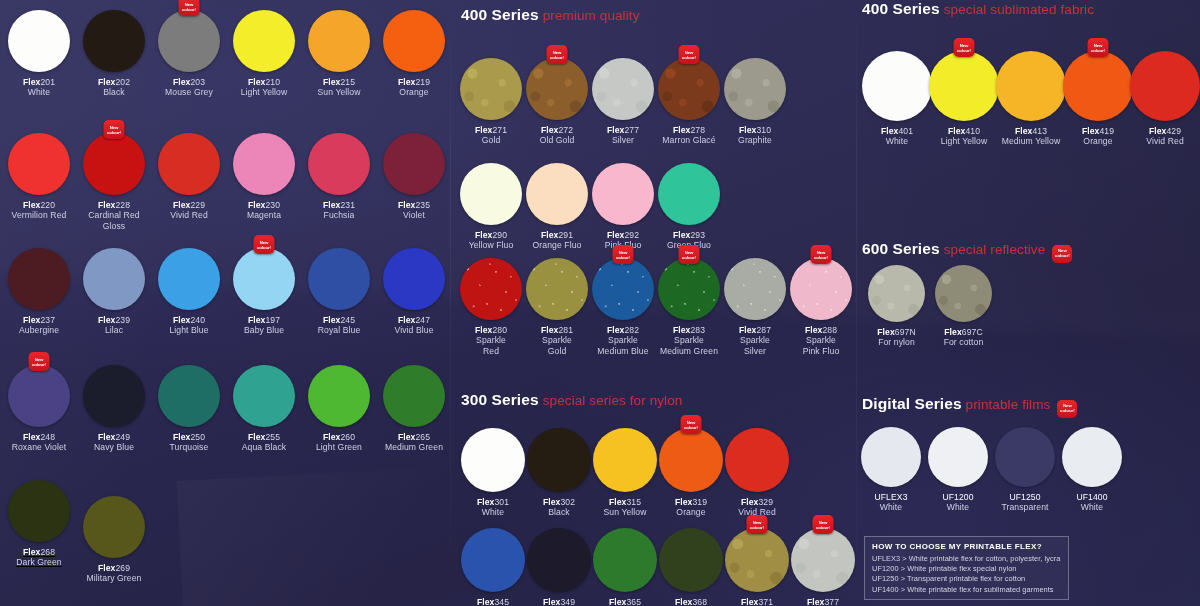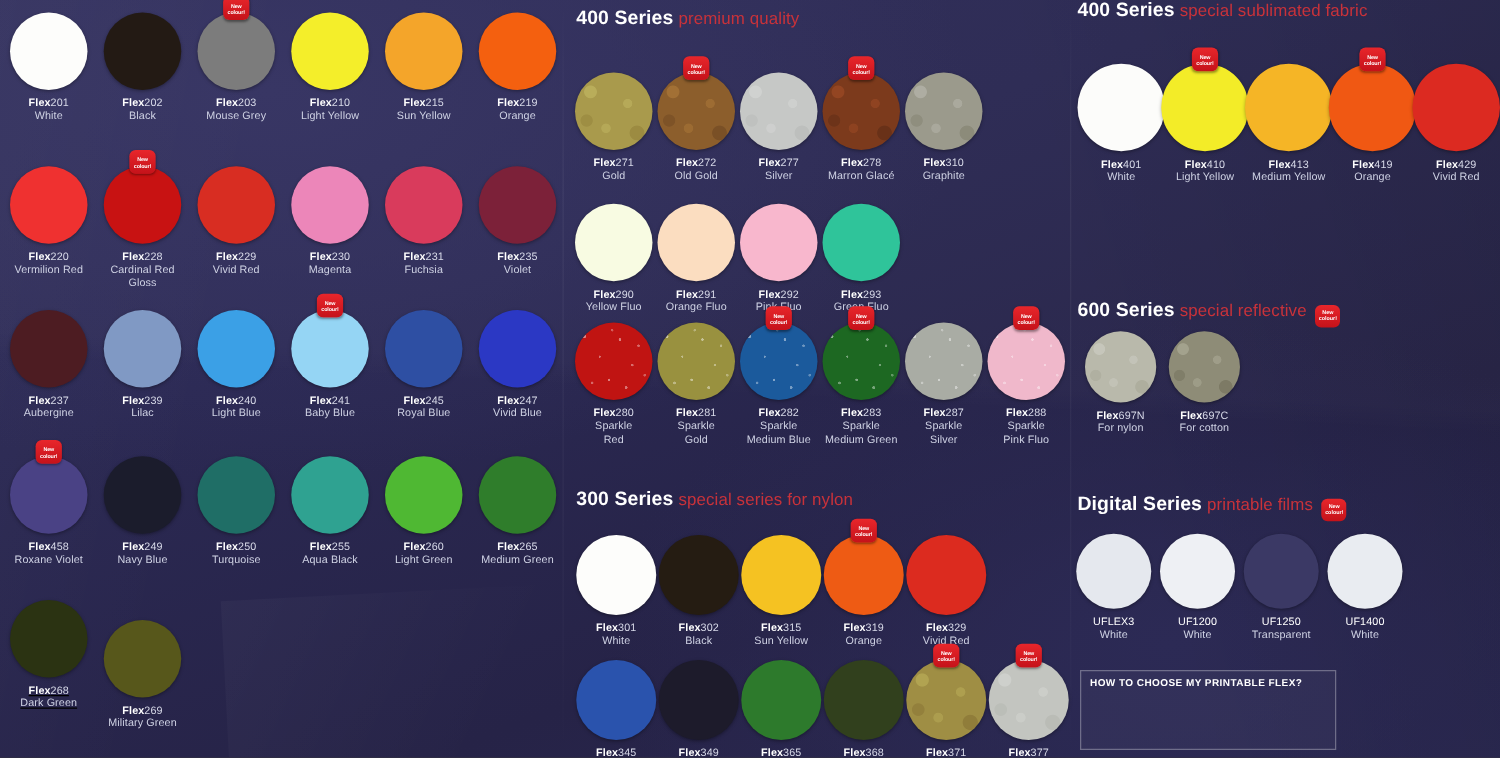--- a/index.html
+++ b/index.html
@@ -326,21 +326,21 @@
       </div>
       <div class="swatch-cell" style="left: 233px; top: 248px; width: 62px;">
         <div style="position: relative; width: 62px; height: 62px;">
           <div class="disc" style="width: 62px; height: 62px; background: rgb(149, 213, 244);"></div>
           <div class="badge">
             <i>New</i>
             <i>colour!</i>
           </div>
         </div>
         <div class="lbl">
-          <span class="code"><b>Flex</b><span>241</span></span>
+          <span class="code"><b>Flex</b><span>197</span></span>
           <span class="nm">
             <i>Baby Blue</i>
           </span>
         </div>
       </div>
       <div class="swatch-cell" style="left: 308px; top: 248px; width: 62px;">
         <div style="position: relative; width: 62px; height: 62px;">
           <div class="disc" style="width: 62px; height: 62px; background: rgb(46, 79, 163);"></div>
         </div>
         <div class="lbl">
@@ -363,21 +363,21 @@
       </div>
       <div class="swatch-cell" style="left: 8px; top: 365px; width: 62px;">
         <div style="position: relative; width: 62px; height: 62px;">
           <div class="disc" style="width: 62px; height: 62px; background: rgb(74, 66, 133);"></div>
           <div class="badge">
             <i>New</i>
             <i>colour!</i>
           </div>
         </div>
         <div class="lbl">
-          <span class="code"><b>Flex</b><span>458</span></span>
+          <span class="code"><b>Flex</b><span>248</span></span>
           <span class="nm">
             <i>Roxane Violet</i>
           </span>
         </div>
       </div>
       <div class="swatch-cell" style="left: 83px; top: 365px; width: 62px;">
         <div style="position: relative; width: 62px; height: 62px;">
           <div class="disc" style="width: 62px; height: 62px; background: rgb(27, 28, 44);"></div>
         </div>
         <div class="lbl">
@@ -885,14 +885,20 @@
           <span class="code"><span style="color: rgb(255, 255, 255);">UF1400</span></span>
           <span class="nm">
             <i>White</i>
           </span>
         </div>
       </div>
     </div>
 
   <div class="infobox">
     <h4>HOW TO CHOOSE MY PRINTABLE FLEX?</h4>
+    <div id="infolines">
+        <p>UFLEX3 &gt; White printable flex for cotton, polyester, lycra</p>
+        <p>UF1200 &gt; White printable flex special nylon</p>
+        <p>UF1250 &gt; Transparent printable flex for cotton</p>
+        <p>UF1400 &gt; White printable flex for sublimated garments</p>
+      </div>
   </div>
 </div>
 
 </body></html>

